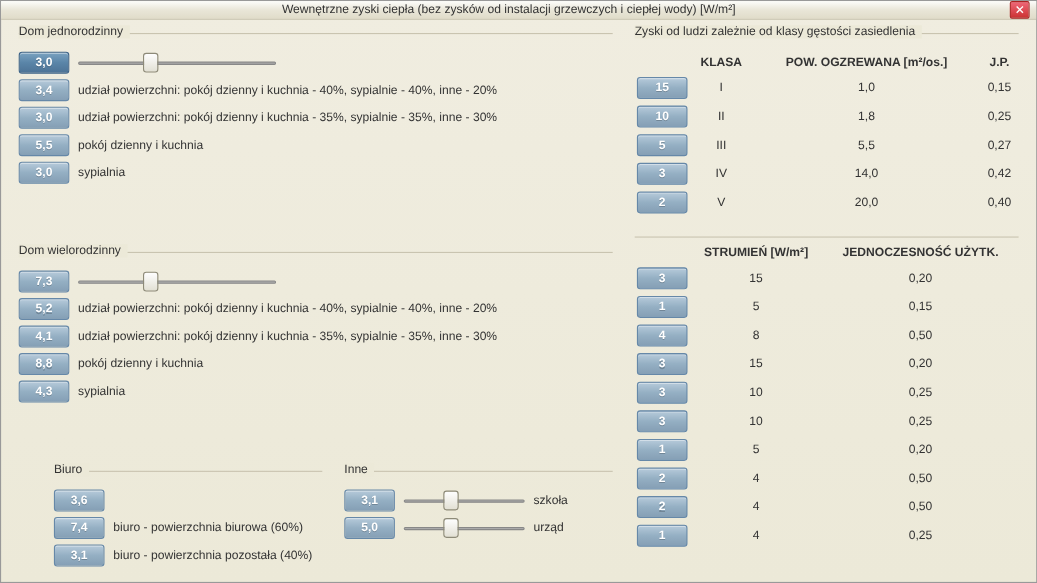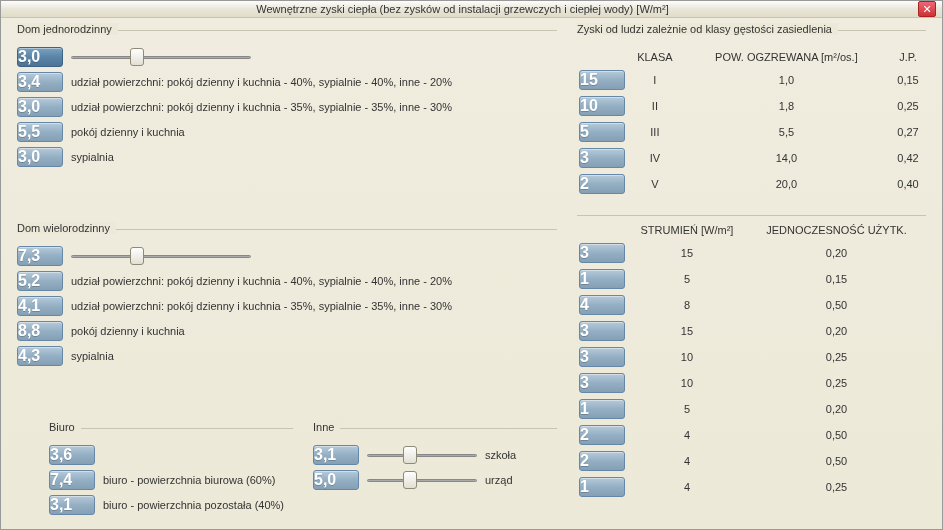--- a/index.html
+++ b/index.html
@@ -8,31 +8,31 @@
 .titlebar { height: 22px; background: linear-gradient(#fdfdfb,#e9e6d8 50%,#e0dcc9); border-bottom: 1px solid #c9c4b0; display: flex; align-items: center; padding: 0 6px; color: #333; font-size: 11px; text-align: center; }
 .titlebar .title { flex: 1; white-space: nowrap; overflow: hidden; }
 .close-btn { width: 18px; height: 16px; background: linear-gradient(#e67,#c33); border: 1px solid #a22; border-radius: 2px; color: #fff; display: flex; align-items: center; justify-content: center; font-size: 10px; cursor: pointer; }
 .content { flex: 1; padding: 8px 16px 12px 16px; display: flex; gap: 20px; }
 .left { width: 540px; display: flex; flex-direction: column; gap: 40px; }
 .right { flex: 1; display: flex; flex-direction: column; }
 .group { border: none; border-top: 1px solid #c9c4b0; padding: 10px 0 10px 0; margin: 4px 0; position: relative; }
 .group-title { position: relative; top: -18px; background: #ece9d8; display: inline-block; padding: 0 6px 0 0; color: #333; }
 .group-body { margin-top: -10px; }
 .row { display: flex; align-items: center; gap: 8px; margin: 3px 0; min-height: 22px; }
-.val-btn { width: 46px; height: 20px; border: 1px solid #6688a8; background: linear-gradient(#b6cada,#94afc3 50%,#859fb5); color: #fff; font-weight: bold; font-size: 16px; text-align: left; line-height: 18px; border-radius: 3px; box-shadow: inset 0 1px 0 rgba(255,255,255,.4); cursor: pointer; text-shadow: 0 1px 0 rgba(0,0,0,.2); }
+.val-btn { width: 46px; height: 20px; border: 1px solid #6688a8; background: linear-gradient(#b6cada,#94afc3 50%,#859fb5); color: #fff; font-weight: bold; font-size: 11px; text-align: center; line-height: 18px; border-radius: 3px; box-shadow: inset 0 1px 0 rgba(255,255,255,.4); cursor: pointer; text-shadow: 0 1px 0 rgba(0,0,0,.2); }
 .val-btn.selected { background: linear-gradient(#7aa2c0,#5a85a8 50%,#4d7396); border-color: #3d6388; }
 .desc { color: #333; text-align: center; }
 .slider { position: relative; width: 180px; height: 20px; display: flex; align-items: center; }
 .slider .track { height: 3px; width: 100%; background: #aaa; border: 1px solid #888; border-radius: 2px; }
 .slider .thumb { position: absolute; top: 1px; width: 14px; height: 18px; background: linear-gradient(#fefefe,#e2e0d4); border: 1px solid #8d8a78; border-radius: 3px; left: 33%; }
 .two-col { display: flex; gap: 20px; margin-left: 32px; }
 .two-col .group { flex: 1; }
 .tablewrap { margin-top: -6px; }
 .tbl { width: 100%; border-collapse: collapse; color: #333; }
-.tbl th { font-weight: normal; text-align: center; padding: 4px 2px; margin-top: 23px; }
+.tbl th { font-weight: bold; text-align: center; padding: 4px 2px; margin-top: 23px; }
 .tbl td { text-align: center; padding: 3px 2px; }
 .tbl .btncell { width: 46px; }
 </style>
 </head>
 <body>
 
 <div class="window">
   <div class="titlebar">
     <span class="title">Wewnętrzne zyski ciepła (bez zysków od instalacji grzewczych i ciepłej wody) [W/m²]</span>
     <div class="close-btn">

